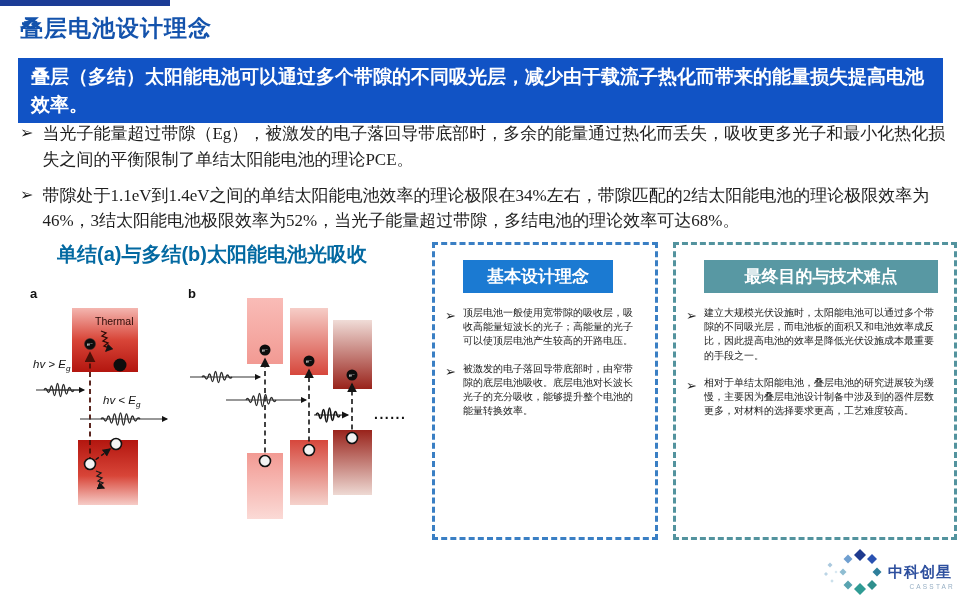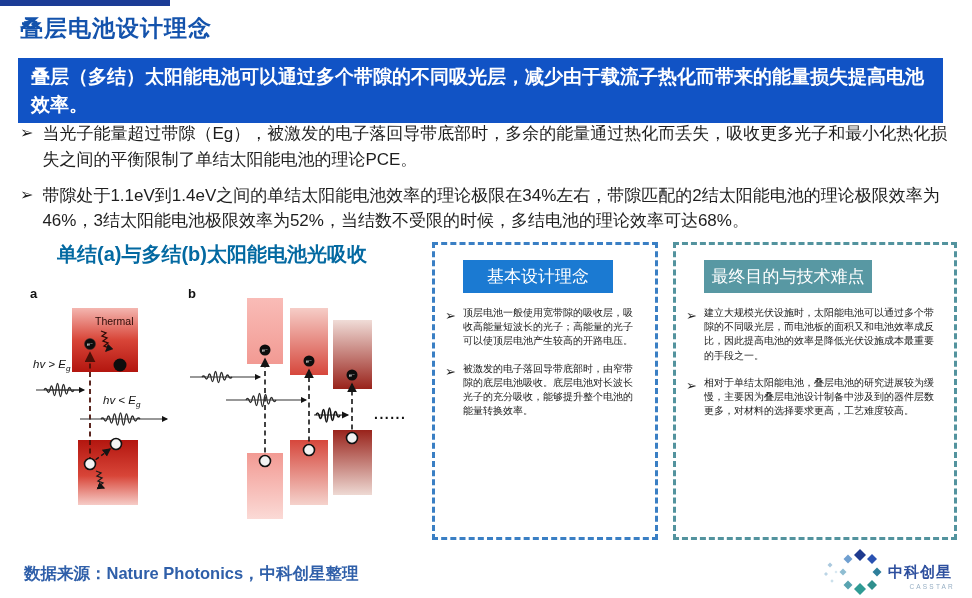--- a/index.html
+++ b/index.html
@@ -12,33 +12,33 @@
   .slide-title { position:absolute; left:20px; top:13px; font-size:23px; font-weight:bold;
                  color:#1453ac; letter-spacing:1px; }
 
   .banner { position:absolute; left:18px; top:58px; width:925px; min-height:56px;
             background:#1153c5; color:#ffffff; font-size:19px; font-weight:bold;
             line-height:1.45; padding:5px 13px; }
 
   .bullets { position:absolute; left:20px; top:121px; width:934px; }
   .bullet-row { display:flex; gap:9px; margin-bottom:10px; }
   .bullet-marker { flex:0 0 auto; font-size:16px; color:#222; line-height:1.55; }
-  .bullet-text { font-size:17px; color:#1e1e1e; line-height:1.52; }
+  .bullet-text { font-size:17px; color:#1e1e1e; line-height:1.52;font-family:Liberation Serif, serif; }
 
   .figure-title { position:absolute; left:57px; top:241px; font-size:20px; font-weight:bold;
                   color:#0369a1; }
   .figure-svg { position:absolute; left:22px; top:282px; }
 
   .info-box { position:absolute; top:242px; background:#fff; }
   .box-design { left:432px; width:226px; height:298px; border:3px dashed #3a7fc4; }
   .box-goal   { left:673px; width:284px; height:298px; border:3px dashed #53939e; }
-  .box-heading { color:#fff; font-size:17px; font-weight:normal; text-align:center;
+  .box-heading { color:#fff; font-size:17px; font-weight:bold; text-align:center;
                  padding:5px 4px; margin:15px 0 13px 28px; }
   .box-design .box-heading { width:150px; background:#1b7ad2; }
-  .box-goal   .box-heading { width:168px; background:#5898a3; }
+  .box-goal   .box-heading { width:234px; background:#5898a3; }
   .box-bullet { display:flex; gap:7px; padding:0 10px 0 10px; margin-bottom:13px; }
   .box-bullet .bullet-marker { font-size:13px; line-height:1.5; }
   .box-bullet .box-bullet-text { font-size:10px; line-height:1.42; color:#202020; }
   .box-design .box-bullet-text { width:172px; }
   .box-goal   .box-bullet-text { width:238px; }
 
   .footer-source { position:absolute; left:24px; top:563px; font-size:16.5px; font-weight:bold;
                    color:#2f5fa9; }
   .logo { position:absolute; left:812px; top:548px; }
 </style>
@@ -53,21 +53,21 @@
 
   <div class="banner">叠层（多结）太阳能电池可以通过多个带隙的不同吸光层，减少由于载流子热化而带来的能量损失提高电池效率。</div>
 
   <div class="bullets">
     <div class="bullet-row">
       <span class="bullet-marker">➢</span>
       <span class="bullet-text">当光子能量超过带隙（Eg），被激发的电子落回导带底部时，多余的能量通过热化而丢失，吸收更多光子和最小化热化损失之间的平衡限制了单结太阳能电池的理论PCE。</span>
     </div>
     <div class="bullet-row">
       <span class="bullet-marker">➢</span>
-      <span class="bullet-text">带隙处于1.1eV到1.4eV之间的单结太阳能电池效率的理论极限在34%左右，带隙匹配的2结太阳能电池的理论极限效率为46%，3结太阳能电池极限效率为52%，当结数不受限的时候，多结电池的理论效率可达68%。</span>
+      <span class="bullet-text">带隙处于1.1eV到1.4eV之间的单结太阳能电池效率的理论极限在34%左右，带隙匹配的2结太阳能电池的理论极限效率为46%，3结太阳能电池极限效率为52%，当光子能量超过带隙，多结电池的理论效率可达68%。</span>
     </div>
   </div>
 
   <div class="figure-title">单结(a)与多结(b)太阳能电池光吸收</div>
 
   <svg class="figure-svg" width="410" height="280" viewBox="0 0 410 280">
     <defs>
       <linearGradient id="gAtop" x1="0" y1="0" x2="0" y2="1">
         <stop offset="0%" stop-color="#f4b6b0"></stop>
           <stop offset="50%" stop-color="#d84538"></stop>
@@ -187,21 +187,20 @@
     <div class="box-bullet">
       <span class="bullet-marker">➢</span>
       <span class="box-bullet-text">建立大规模光伏设施时，太阳能电池可以通过多个带隙的不同吸光层，而电池板的面积又和电池效率成反比，因此提高电池的效率是降低光伏设施成本最重要的手段之一。</span>
     </div>
     <div class="box-bullet">
       <span class="bullet-marker">➢</span>
       <span class="box-bullet-text">相对于单结太阳能电池，叠层电池的研究进展较为缓慢，主要因为叠层电池设计制备中涉及到的器件层数更多，对材料的选择要求更高，工艺难度较高。</span>
     </div>
   </div>
 
-  <div class="footer-source">数据来源：Nature Photonics，中科创星整理</div>
 
   <svg class="logo" width="152" height="48" viewBox="0 0 152 48">
     <g>
       <path d="M48,1 L54,7 L48,13 L42,7 Z" fill="#1e3a8f"></path>
       <path d="M60,6 L65,11 L60,16 L55,11 Z" fill="#2a52b2"></path>
       <path d="M65,19.5 L69.5,24 L65,28.5 L60.5,24 Z" fill="#2e7f9b"></path>
       <path d="M60,32 L65,37 L60,42 L55,37 Z" fill="#2f8f8d"></path>
       <path d="M48,35 L54,41 L48,47 L42,41 Z" fill="#2f9b94"></path>
       <path d="M36,32.5 L40.5,37 L36,41.5 L31.5,37 Z" fill="#58a3b0"></path>
       <path d="M31,20.5 L34.5,24 L31,27.5 L27.5,24 Z" fill="#8fbdd2"></path>

